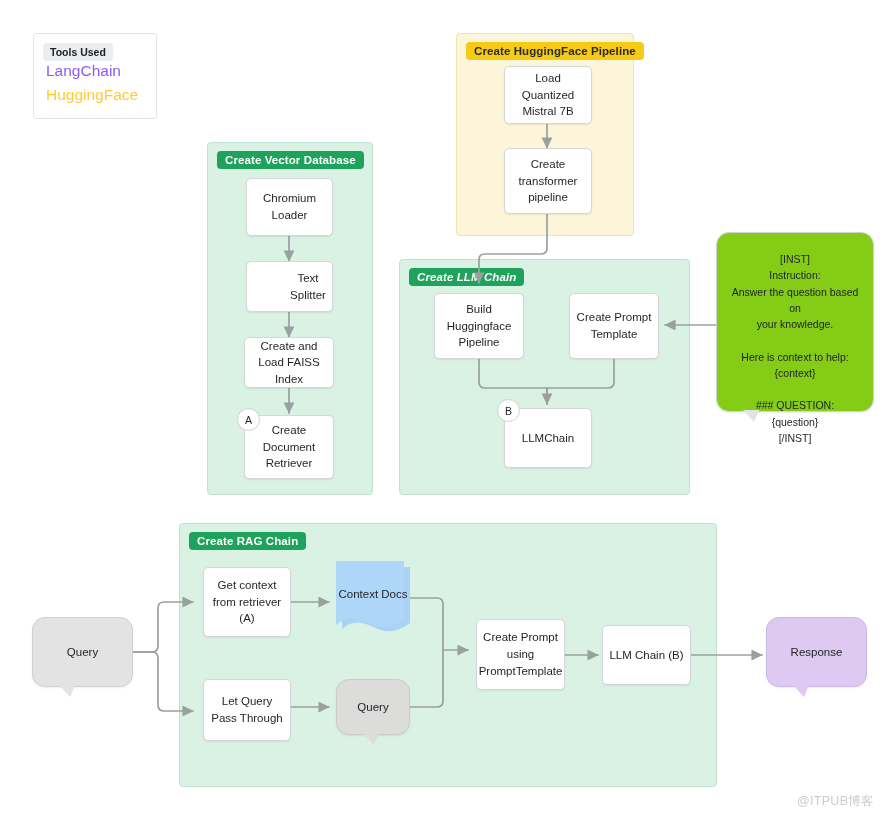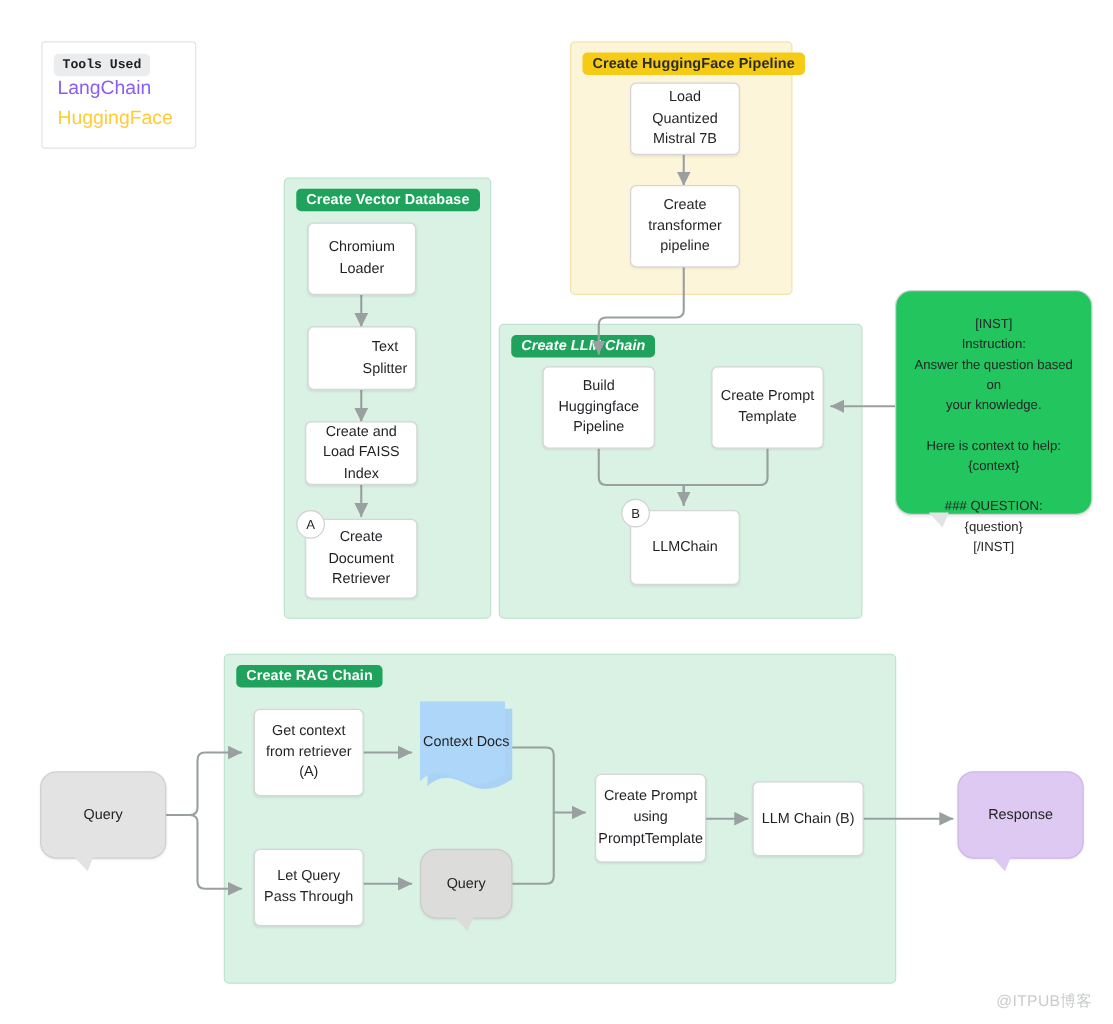--- a/index.html
+++ b/index.html
@@ -39,21 +39,21 @@
   .node span{display:block;}
 
   
   .legend{
     position:absolute;background:#ffffff;border:1px solid #e2e4e6;border-radius:3px;
     box-sizing:border-box;
   }
   .legend-title{
     position:absolute;top:9px;left:9px;
     background:#ebecee;color:#202124;border-radius:4px;
-    font-size:10.5px;font-weight:bold;padding:3px 7px;white-space:nowrap;font-family:Liberation Mono, monospace;
+    font-size:10.5px;font-weight:bold;padding:3px 7px;white-space:nowrap;
   }
   .legend-item{position:absolute;left:12px;font-size:15.5px;font-weight:normal;}
 
   
   .badge{
     position:absolute;width:21px;height:21px;border-radius:50%;
     background:#ffffff;border:1px solid #cfd1d3;
     display:flex;align-items:center;justify-content:center;
     font-size:10.5px;color:#1f2124;z-index:5;
   }
@@ -71,21 +71,21 @@
     content:"";position:absolute;bottom:-11px;left:26px;
     width:0;height:0;
     border-left:11px solid transparent;
     border-right:5px solid transparent;
     border-top:12px solid var(--bub,#e3e3e3);
   }
   .bubble.gray{background:#e3e3e3;border-color:#cfd0d1;--bub:#e3e3e3;}
   .bubble.gray2{background:#dcdcda;border-color:#cbcbc9;--bub:#dcdcda;}
   .bubble.purple{background:#ddc9f2;border-color:#cdb6e8;--bub:#ddc9f2;}
   .bubble.prompt{
-    background:#22c55e;border-color:#d2d3d4;--bub:#e3e3e3;
+    background:#84cc16;border-color:#d2d3d4;--bub:#e3e3e3;
     align-items:flex-start;text-align:center;font-size:10.5px;line-height:1.55;
     padding-top:18px;
   }
   .bubble.prompt .ptext{white-space:pre-line;width:100%;}
 
   
   .docshape{position:absolute;}
   .docshape .label{
     position:absolute;inset:0;display:flex;align-items:center;justify-content:center;
     text-align:center;font-size:11.5px;line-height:1.45;color:#1f2124;
@@ -93,21 +93,21 @@
   }
   .watermark{
     position:absolute;font-size:12.5px;color:#c9cbcd;letter-spacing:.3px;
   }
 </style>
 </head>
 <body>
 
 <div id="canvas">
 
-  <div class="group green" style="left:207px;top:142px;width:166px;height:353px;margin-left:20px;">
+  <div class="group green" style="left:207px;top:142px;width:166px;height:353px;">
     <div class="group-label green">Create Vector Database</div>
   </div>
 
   <div class="group yellow" style="left:456px;top:33px;width:178px;height:203px;">
     <div class="group-label yellow">Create HuggingFace Pipeline</div>
   </div>
 
   <div class="group green" style="left:399px;top:259px;width:291px;height:236px;font-style:italic;">
     <div class="group-label green">Create LLM Chain</div>
   </div>

